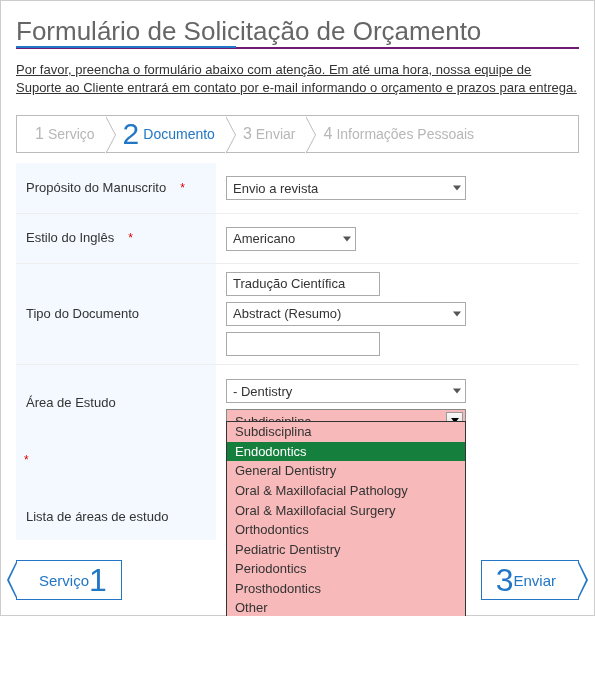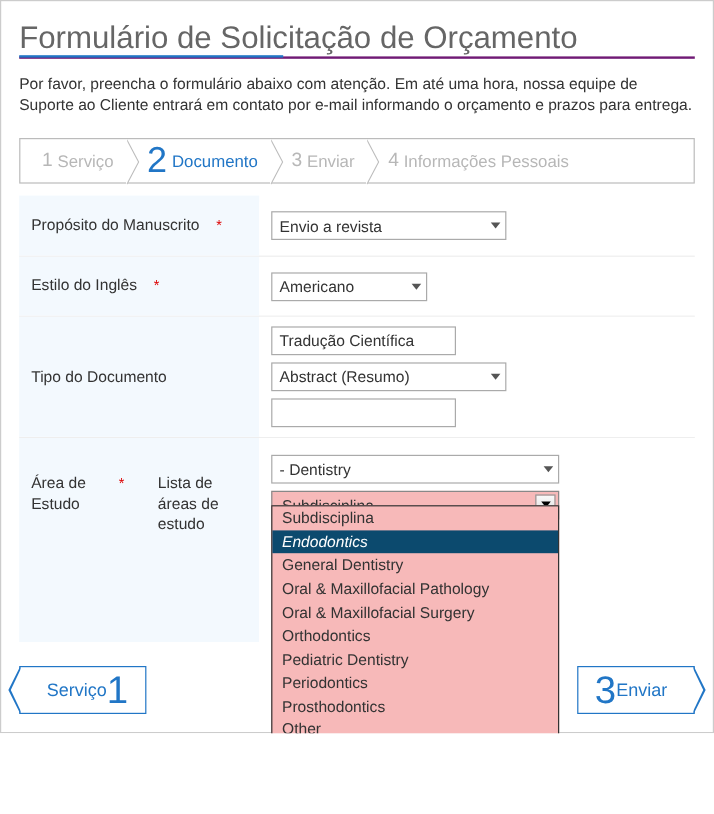--- a/index.html
+++ b/index.html
@@ -31,20 +31,21 @@
     bottom: -1px;
     width: 220px;
     height: 2px;
     background: #2176c6;
   }
   .subtitle {
     color: #333;
     font-size: 13px;
     margin: 12px 0 18px 0;
     line-height: 1.4;
+    text-decoration: underline;
   }
   .steps {
     display: flex;
     border: 1px solid #bbb;
     height: 38px;
     margin-bottom: 10px;
     background: #fff;
     align-items: stretch;
   }
   .step {
@@ -129,21 +130,21 @@
   .select .caret {
     position: absolute;
     right: 4px;
     top: 50%;
     transform: translateY(-50%);
     width: 0; height: 0;
     border-left: 4px solid transparent;
     border-right: 4px solid transparent;
     border-top: 5px solid #555;
   }
-  .w-wide { width: 196px; }
+  .w-wide { width: 240px; }
   .w-med { width: 130px; }
   .w-190 { width: 154px; }
   .w-240 { width: 240px; }
   .stack > * { display:block; margin-bottom:6px; }
   .stack > *:last-child { margin-bottom:0; }
   .empty-input { height:24px; }
 
   .dropdown-open {
     width: 240px;
     border: 1px solid #888;
@@ -182,23 +183,22 @@
     border: 1px solid #333;
     z-index: 50;
     font-size:13px;
   }
   .dropdown-list .opt {
     padding: 1px 8px;
     color: #333;
     line-height:1.35;
   }
   .dropdown-list .opt.hover {
-    background: #0c4a6e;
+    background: #15803d;
     color: #fff;
-    font-style: italic;
   }
   .textarea {
     height: 70px;
     width: 200px;
     padding:4px 6px;
     resize: both;
     overflow:auto;
     align-items:flex-start;
   }
   .textarea-wrap { position:relative; display:inline-block; }
@@ -336,21 +336,21 @@
             <span class="caret"></span>
           </div>
           <div class="input w-190 empty-input">
             <span></span>
           </div>
         </div>
       </div>
     </div>
 
     <div class="row" style="align-items:flex-start;">
-      <div class="label-col" style="align-items:flex-start;gap:28px;padding-top:30px;">
+      <div class="label-col" style="flex-direction:column;align-items:flex-start;gap:40px;padding-top:30px;">
         <div style="display:flex;align-items:center;">
           <span>Área de Estudo</span>
         </div>
         <div style="margin-left:-2px;"><span class="req" style="margin-left:0;">*</span></div>
         <div><span>Lista de áreas de estudo</span></div>
       </div>
       <div class="field-col" style="padding-top:14px;min-height:170px;">
         <div class="select w-240">
           <span>- Dentistry</span>
           <span class="caret"></span>

